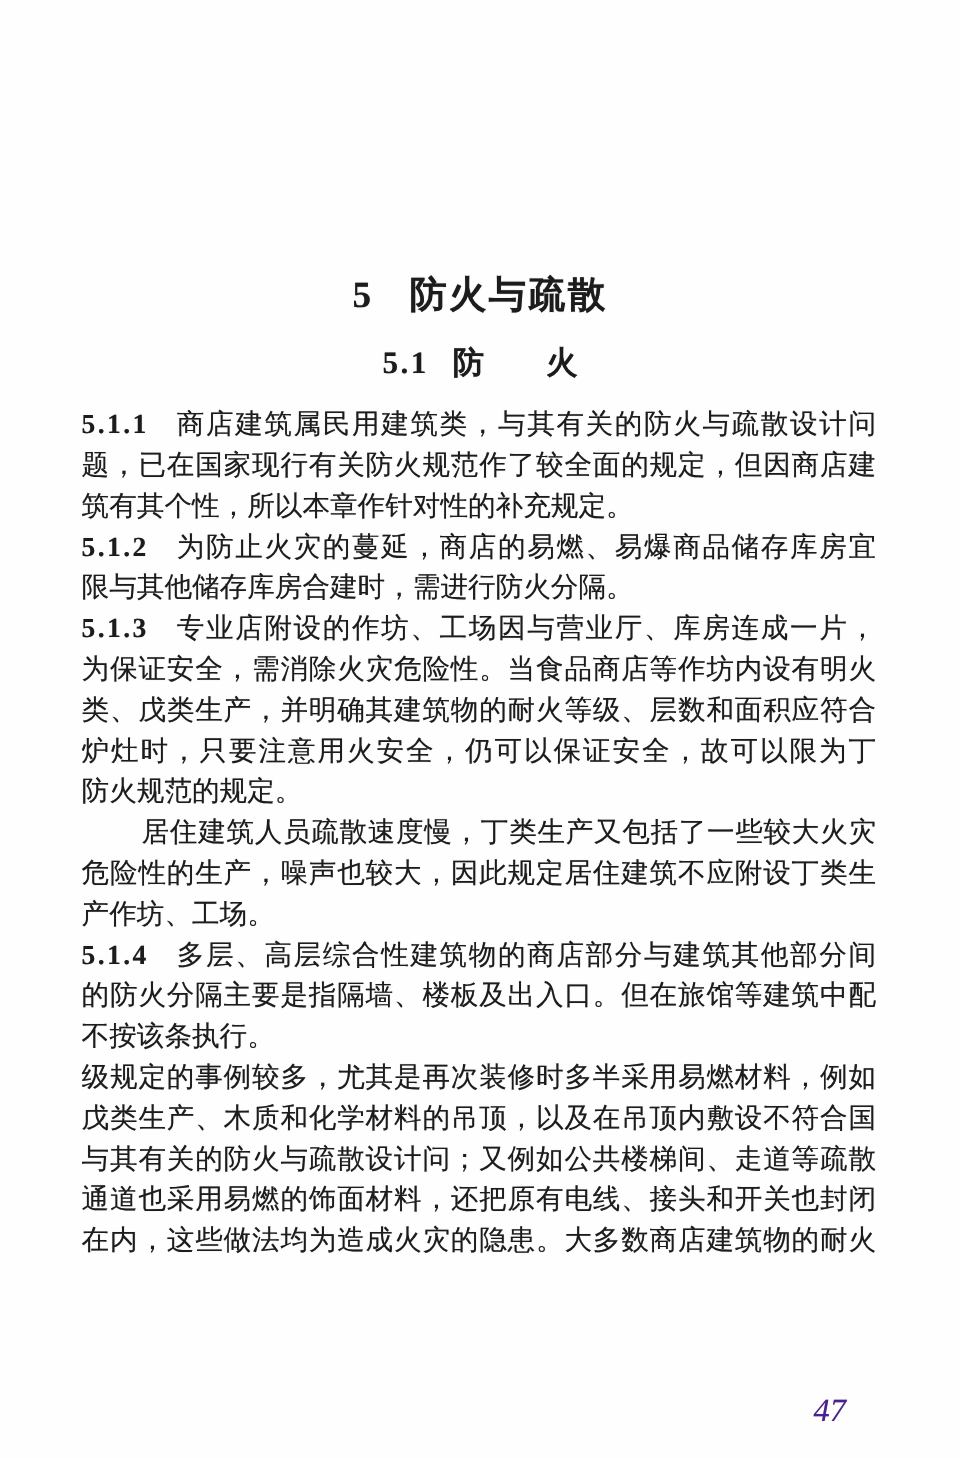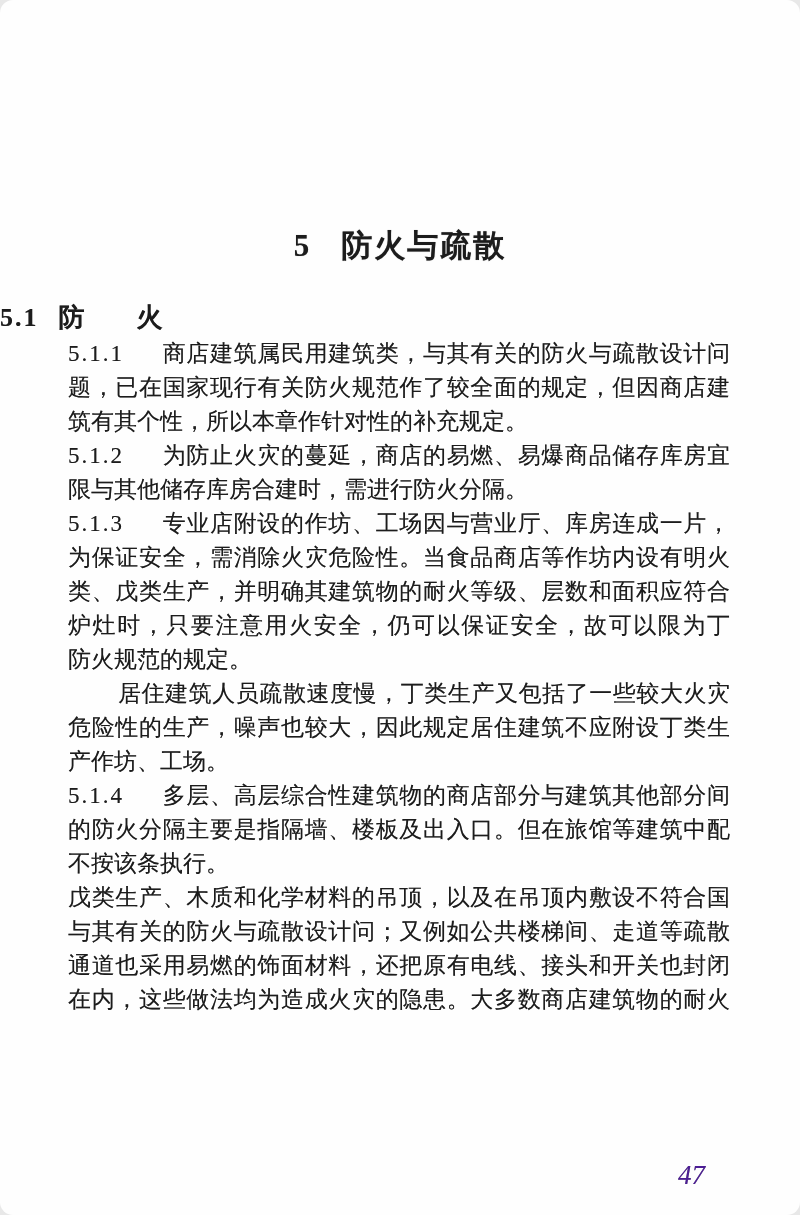--- a/index.html
+++ b/index.html
@@ -27,23 +27,24 @@
     font-size: 31px;
     font-weight: bold;
     line-height: 40px;
     letter-spacing: 2px;
     text-shadow: 0 0 0.7px rgba(0,0,0,0.55);
   }
   .chapter .ch-num { margin-right: 30px; }
   
   .section {
     position: absolute;
-    top: 279px;
+    top: 264px;
     left: 0;
     width: 100%;
+    text-align: center;
     font-size: 26px;
     font-weight: bold;
     line-height: 34px;
     text-shadow: 0 0 0.6px rgba(0,0,0,0.5);
   }
   .section .sec-num { margin-right: 20px; letter-spacing: 2px; }
   
   .doc-body {
     position: absolute;
     top: 337px;
@@ -61,41 +62,41 @@
     text-align-last: justify;
     white-space: normal;
   }
   .line.line-end {
     text-align-last: left;
   }
   .line.indent {
     text-indent: 50px;
   }
   .clause-label {
-    font-weight: normal;
+    font-weight: bold;
     letter-spacing: 2px;
-    margin-right: 38px;
+    margin-right: 22px;
   }
   
   .page-number {
     position: absolute;
     top: 1158px;
     right: 95px;
     font-size: 27px;
     font-style: italic;
     line-height: 34px;
     color: #4c1d95;
     text-shadow: 0 0 0.6px rgba(0,0,0,0.45);
     margin-left: 12px;
   }
 </style>
 </head>
 <body>
 
-<div class="page" style="background: rgb(254, 254, 254); color: rgb(28, 28, 28); border-radius: 13px;">
+<div class="page" style="background: rgb(254, 254, 254); color: rgb(28, 28, 28);">
 
   <h1 class="chapter">
     <span class="ch-num">5</span><span class="ch-title">防火与疏散</span>
   </h1>
 
   <h2 class="section">
     <span class="sec-num">5.1</span><span class="sec-title">防　　火</span>
   </h2>
 
   <div class="doc-body">
@@ -119,20 +120,21 @@
         <div class="line indent">居住建筑人员疏散速度慢，丁类生产又包括了一些较大火灾</div>
         <div class="line">危险性的生产，噪声也较大，因此规定居住建筑不应附设丁类生</div>
         <div class="line line-end">产作坊、工场。</div>
       </div>
       <div class="para">
         <div class="line"><span class="clause-label">5.1.4</span>多层、高层综合性建筑物的商店部分与建筑其他部分间</div>
         <div class="line">的防火分隔主要是指隔墙、楼板及出入口。但在旅馆等建筑中配</div>
         <div class="line line-end">不按该条执行。</div>
       </div>
       <div class="para">
+        <div class="line">级规定的事例较多，尤其是再次装修时多半采用易燃材料，例如</div>
         <div class="line">戊类生产、木质和化学材料的吊顶，以及在吊顶内敷设不符合国</div>
         <div class="line">与其有关的防火与疏散设计问；又例如公共楼梯间、走道等疏散</div>
         <div class="line">通道也采用易燃的饰面材料，还把原有电线、接头和开关也封闭</div>
         <div class="line">在内，这些做法均为造成火灾的隐患。大多数商店建筑物的耐火</div>
       </div>
     </div>
 
   <div class="page-number">47</div>
 
 </div>

